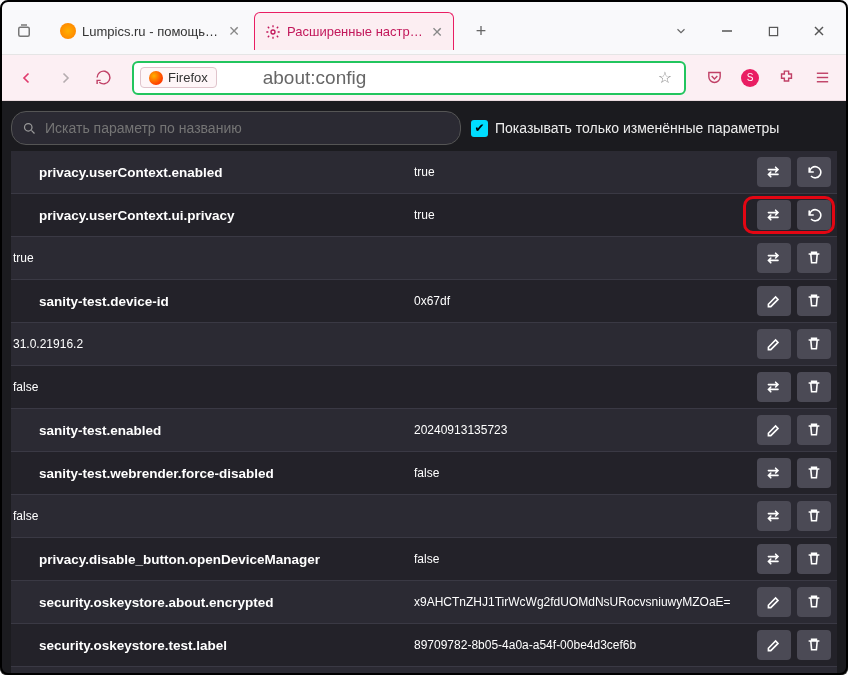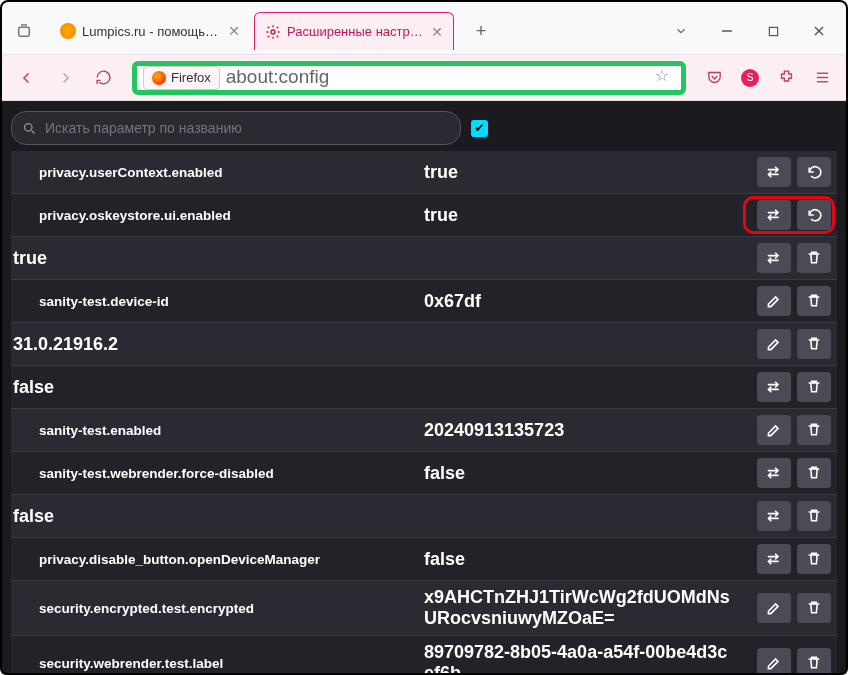--- a/index.html
+++ b/index.html
@@ -14,42 +14,42 @@
   .tab .favicon { width: 16px; height: 16px; margin-right: 6px; flex-shrink: 0; }
   .tab .label { white-space: nowrap; overflow: hidden; text-overflow: ellipsis; flex: 1; }
   .tab .close { margin-left: 8px; color: #888; font-size: 14px; }
   .newtab { width: 30px; height: 30px; display: flex; align-items: center; justify-content: center; margin-left: 8px; color: #666; font-size: 18px; cursor: pointer; }
   .win-controls { margin-left: auto; display: flex; gap: 4px; }
   .win-btn { width: 42px; height: 30px; display: flex; align-items: center; justify-content: center; color: #555; cursor: pointer; }
 
   
   .navbar { height: 46px; background: #fceff3; display: flex; align-items: center; padding: 0 12px; gap: 8px; border-bottom: 1px solid #eadade; }
   .nav-btn { width: 30px; height: 30px; display: flex; align-items: center; justify-content: center; border-radius: 4px; cursor: pointer; }
-  .urlbar { flex: 1; display: flex; height: 34px; background: #fff; border: 5px solid #22c55e; border-radius: 6px; margin: 0 6px; padding: 0 6px; }
+  .urlbar { flex: 1; display: flex; align-items: center; height: 34px; background: #fff; border: 2px solid #22c55e; border-radius: 6px; margin: 0 6px; padding: 0 6px; gap: 40px; }
   .urlbar .ff-badge { display: flex; align-items: center; background: #fef6f8; border: 1px solid #e0c4cc; border-radius: 4px; padding: 2px 8px; font-size: 13px; color: #333; margin-right: 6px; }
   .urlbar .ff-badge .fox { width: 14px; height: 14px; border-radius: 50%; background: radial-gradient(circle at 35% 35%, #ffb100, #ff3d00 70%); margin-right: 5px; }
   .urlbar .url-text { font-size: 19px; color: #666; flex: 1; }
   .urlbar .star { color: #888; margin: 0 6px; }
   .toolbar-icon { width: 28px; height: 28px; display: flex; align-items: center; justify-content: center; cursor: pointer; }
   .acct-dot { width: 18px; height: 18px; border-radius: 50%; background: #e91e63; color: #fff; font-size: 10px; display: flex; align-items: center; justify-content: center; }
 
   
   .content { position: absolute; top: 101px; left: 0; right: 0; bottom: 0; background: #1b1b1f; overflow: hidden; padding: 10px 10px 0 10px; border: 1px solid #444; border-top: none; border-radius: 0 0 6px 6px; }
   .filter-row { display: flex; align-items: center; gap: 10px; margin-bottom: 6px; }
   .searchbox { flex: 0 0 450px; display: flex; align-items: center; height: 34px; background: #2b2a33; border: 1px solid #555; border-radius: 15px; padding: 0 10px; }
   .searchbox input { flex: 1; background: transparent; border: none; outline: none; color: #bbb; font-size: 14px; }
   .chk-label { display: flex; align-items: center; color: #eee; font-size: 14px; gap: 7px; cursor: pointer; }
   .chk { width: 17px; height: 17px; background: #0df; border-radius: 3px; display: flex; align-items: center; justify-content: center; color: #000; font-size: 12px; }
 
   .pref-list { margin-top: 4px; }
-  .pref-row { display: flex; align-items: center; min-height: 40px; border-bottom: 1px solid #3a3944; padding: 6px 6px 6px 2px; gap: 16px; }
+  .pref-row { display: flex; align-items: center; min-height: 40px; border-bottom: 1px solid #3a3944; padding: 6px 6px 6px 2px; gap: 6px; }
   .pref-row:nth-child(odd) { background: #2b2a33; }
   .pref-row:nth-child(even) { background: #232229; }
   .pref-name { flex: 0 0 395px; padding-left: 26px; color: #fff; font-size: 13.5px; font-weight: 700; white-space: nowrap; overflow: hidden; text-overflow: ellipsis; }
-  .pref-val  { flex: 1; color: #fff; font-size: 18px; font-weight: 700; word-break: break-all; padding-right: 6px; }
+  .pref-val  { flex: 1; color: #fff; font-size: 12px; font-weight: 400; word-break: break-all; padding-right: 6px; }
   .pref-actions { display: flex; gap: 6px; }
   .act-btn { width: 34px; height: 30px; background: #4b4a55; border-radius: 4px; display: flex; align-items: center; justify-content: center; cursor: pointer; color: #fff; }
   .act-btn svg { width: 16px; height: 16px; stroke: #fff; fill: none; stroke-width: 2; }
   .row-highlight { position: relative; }
   .row-highlight::after { content: ""; position: absolute; right: 2px; top: 2px; bottom: 2px; width: 86px; border: 3px solid #e30613; border-radius: 10px; pointer-events: none; }
 
   body::before { content: ""; position: absolute; inset: 0; border: 2px solid #000; border-radius: 8px; pointer-events: none; z-index: 50; }
 </style>
 </head>
 <body>
@@ -154,41 +154,42 @@
   <div class="filter-row">
     <div class="searchbox">
       <svg width="15" height="15" viewBox="0 0 24 24" fill="none" stroke="#999" stroke-width="2" style="margin-right:8px">
           <circle cx="10" cy="10" r="6"></circle>
           <line x1="20" y1="20" x2="15" y2="15"></line>
         </svg>
       <input placeholder="Искать параметр по названию" style="">
     </div>
     <label class="chk-label">
       <span class="chk">✔</span>
+      <span>Показывать только изменённые параметры</span>
     </label>
   </div>
   <div class="pref-list" id="pref-list">
       <div class="pref-row">
         <div class="pref-name">privacy.userContext.enabled</div>
         <div class="pref-val">true</div>
         <div class="pref-actions">
           <div class="act-btn">
             <svg viewBox="0 0 20 20">
               <use href="#ico-toggle"></use>
             </svg>
           </div>
           <div class="act-btn">
             <svg viewBox="0 0 20 20">
               <use href="#ico-reset"></use>
             </svg>
           </div>
         </div>
       </div>
       <div class="pref-row row-highlight">
-        <div class="pref-name">privacy.oskeystore.ui.enabled</div>
+        <div class="pref-name">privacy.userContext.ui.privacy</div>
         <div class="pref-val">true</div>
         <div class="pref-actions">
           <div class="act-btn">
             <svg viewBox="0 0 20 20">
               <use href="#ico-toggle"></use>
             </svg>
           </div>
           <div class="act-btn">
             <svg viewBox="0 0 20 20">
               <use href="#ico-reset"></use>
@@ -314,37 +315,37 @@
             </svg>
           </div>
           <div class="act-btn">
             <svg viewBox="0 0 20 20">
               <use href="#ico-delete"></use>
             </svg>
           </div>
         </div>
       </div>
       <div class="pref-row">
-        <div class="pref-name">security.encrypted.test.encrypted</div>
+        <div class="pref-name">security.oskeystore.about.encrypted</div>
         <div class="pref-val">x9AHCTnZHJ1TirWcWg2fdUOMdNsURocvsniuwyMZOaE=</div>
         <div class="pref-actions">
           <div class="act-btn">
             <svg viewBox="0 0 20 20">
               <use href="#ico-edit"></use>
             </svg>
           </div>
           <div class="act-btn">
             <svg viewBox="0 0 20 20">
               <use href="#ico-delete"></use>
             </svg>
           </div>
         </div>
       </div>
       <div class="pref-row">
-        <div class="pref-name">security.webrender.test.label</div>
+        <div class="pref-name">security.oskeystore.test.label</div>
         <div class="pref-val">89709782-8b05-4a0a-a54f-00be4d3cef6b</div>
         <div class="pref-actions">
           <div class="act-btn">
             <svg viewBox="0 0 20 20">
               <use href="#ico-edit"></use>
             </svg>
           </div>
           <div class="act-btn">
             <svg viewBox="0 0 20 20">
               <use href="#ico-delete"></use>

